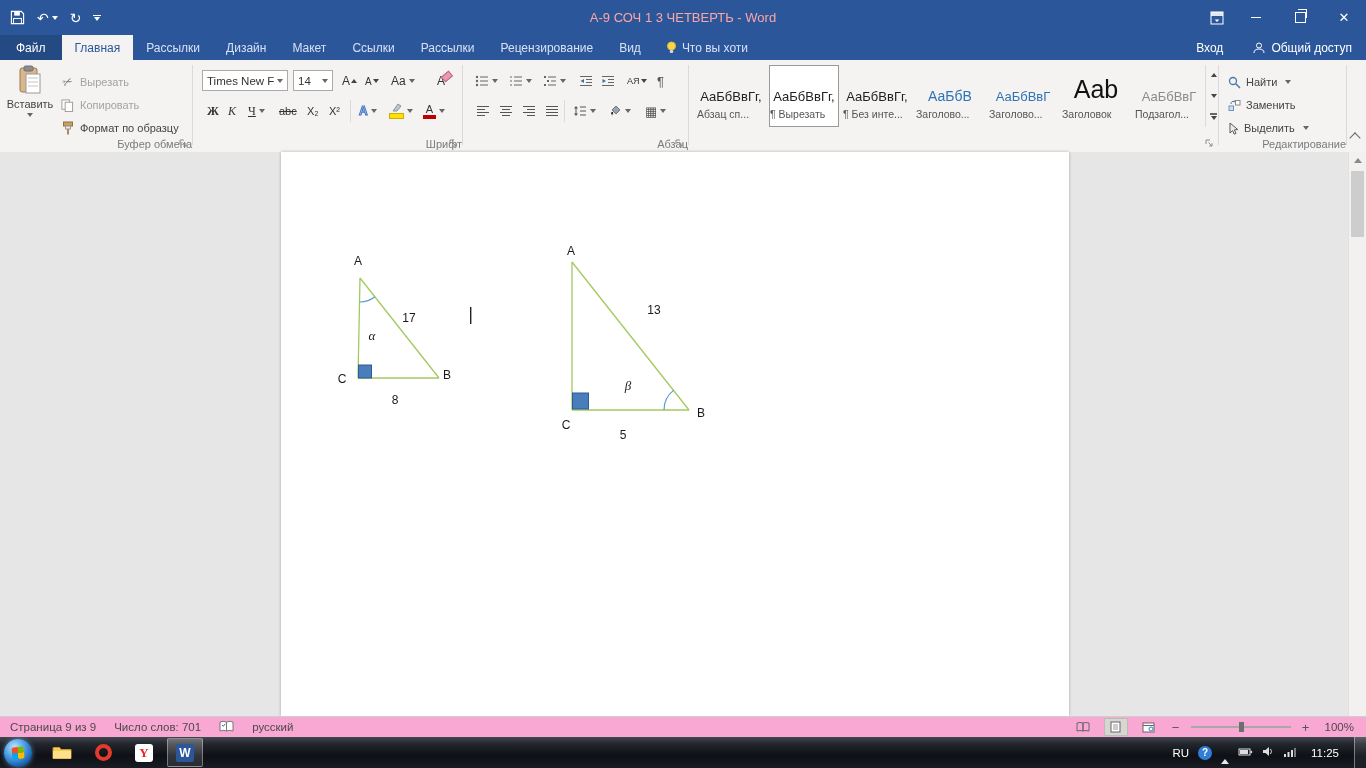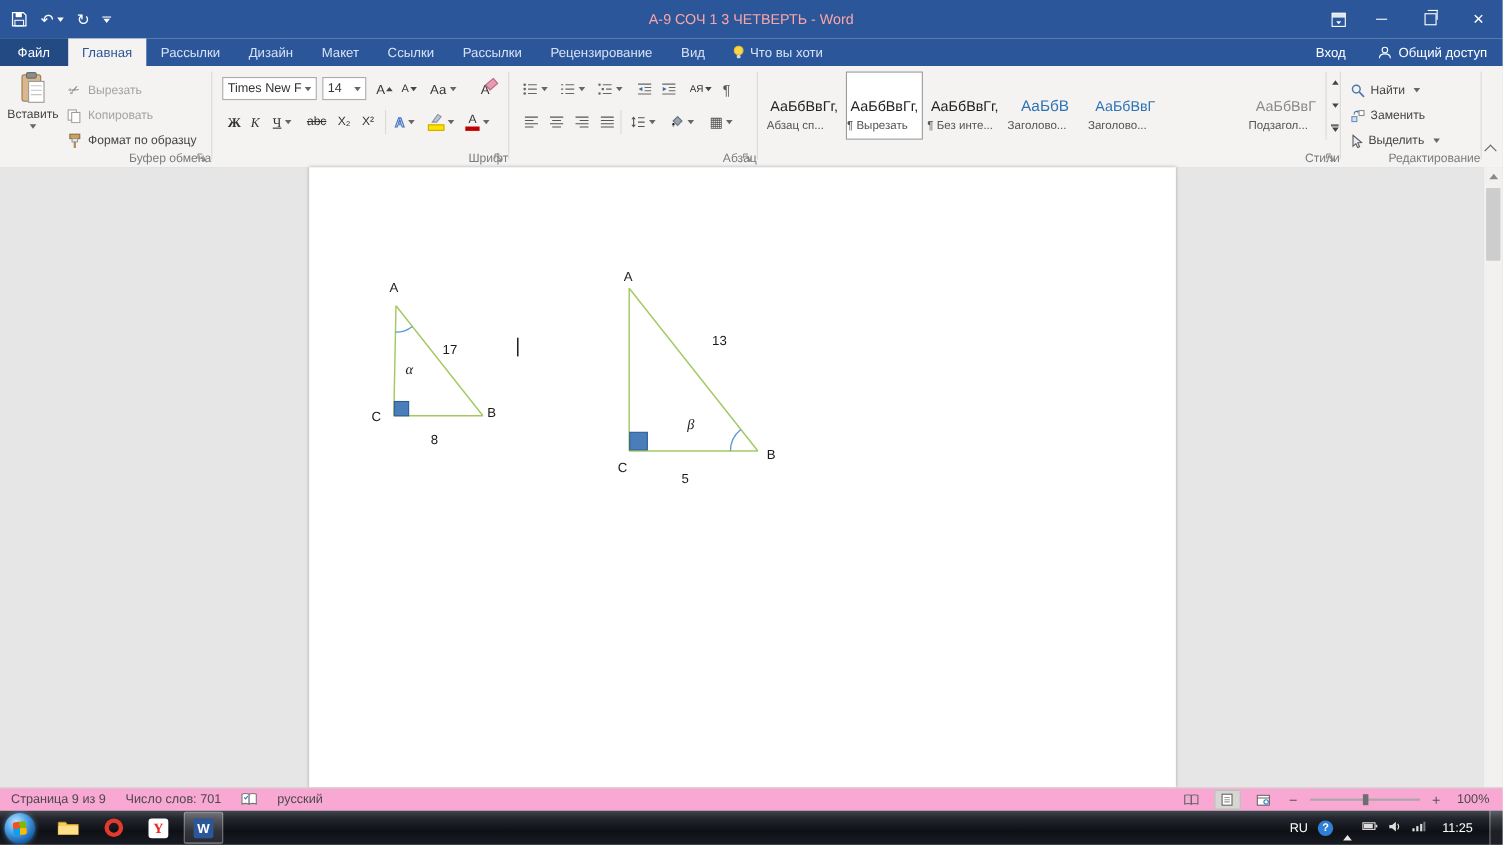--- a/index.html
+++ b/index.html
@@ -471,37 +471,40 @@
       <div class="sname">¶ Без инте...</div>
     </div>
     <div class="sitem" style="left:227px;">
       <div class="sprev h1">АаБбВ</div>
       <div class="sname">Заголово...</div>
     </div>
     <div class="sitem" style="left:300px;">
       <div class="sprev h2">АаБбВвГ</div>
       <div class="sname">Заголово...</div>
     </div>
+    <div class="sitem" style="left:373px;">
+      <div class="sprev title">Aab</div>
+      <div class="sname">Заголовок</div>
+    </div>
     <div class="sitem" style="left:446px;">
       <div class="sprev sub">АаБбВвГ</div>
       <div class="sname">Подзагол...</div>
     </div>
     <div class="sgallery-btns" style="left:517px;">
       <div class="sgbtn">
           <span class="tri-up-s"></span>
         </div>
       <div class="sgbtn">
           <span class="tri-dn-s"></span>
         </div>
       <div class="sgbtn" style="flex-direction:column;">
         <span style="width:7px;height:1.5px;background:#666;display:block;margin-bottom:1px;"></span>
         <span class="tri-dn-s" style="margin-left:0;"></span>
       </div>
     </div>
-    <div class="glabel"><span>Стили</span></div>
     <div class="launcher">
       <svg width="10" height="10" viewBox="0 0 10 10">
           <path d="M2 2 h4 M2 2 v4" stroke="#8a8a8a" fill="none"></path>
           <path d="M4.5 4.5 L8 8 M8 5.2 V8 H5.2" stroke="#8a8a8a" fill="none"></path>
         </svg>
     </div>
   </div>
   <div class="gsep" style="left:1218px;"></div>
 
   <div class="rgroup" style="left:1218px;width:128px;">

